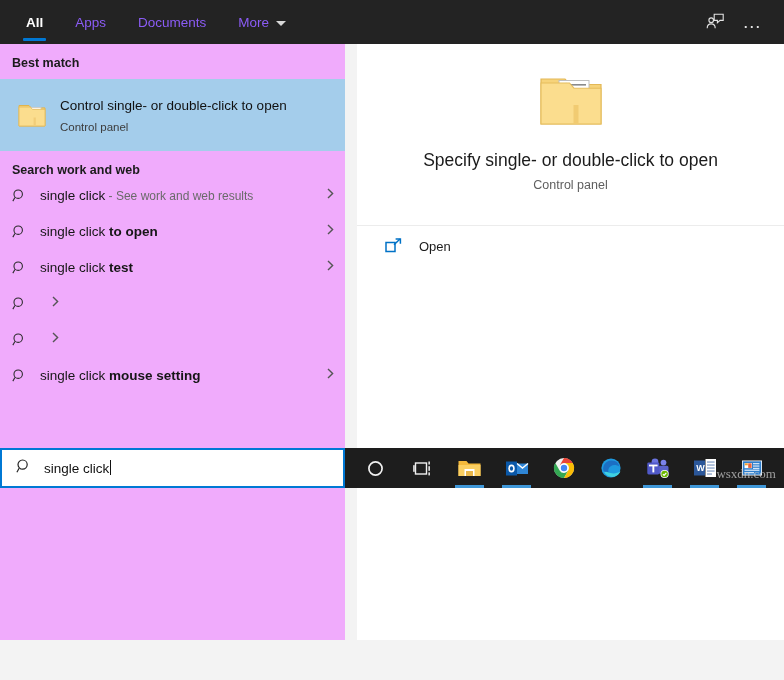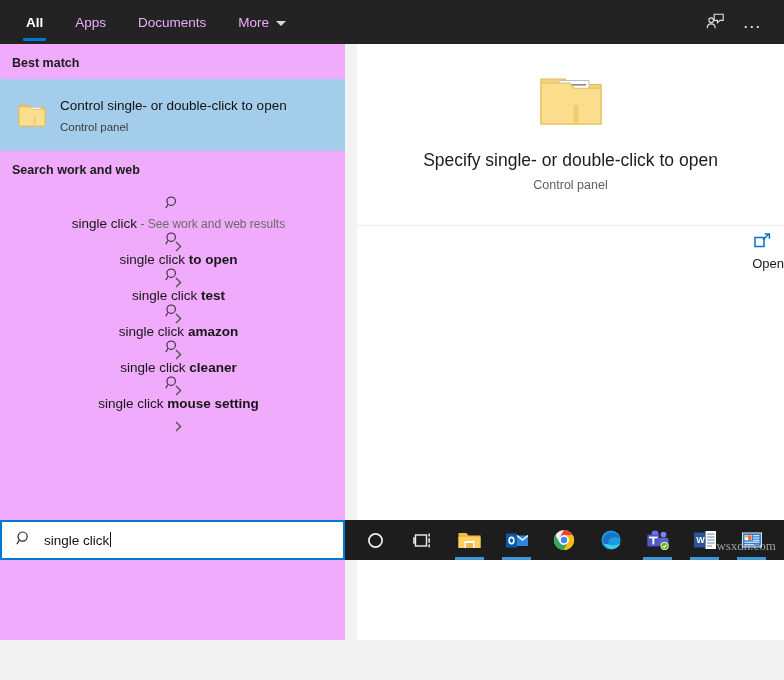--- a/index.html
+++ b/index.html
@@ -2,32 +2,32 @@
 <html><head>
 <meta charset="utf-8">
 <style>
   html,body{margin:0;padding:0;}
   body{
     width:784px;height:680px;overflow:hidden;
     font-family:"Liberation Sans","DejaVu Sans",sans-serif;
     background:#f3f3f3;
     -webkit-font-smoothing:antialiased;
   }
-  #app{position:relative;width:784px;height:560px;}
+  #app{position:relative;width:784px;height:488px;}
 
   
   .header{
     position:absolute;left:0;top:0;width:784px;height:44px;
     background:#232323;
     display:flex;align-items:center;
   }
   .tabs{display:flex;align-items:flex-end;height:44px;margin-left:10px;}
   .tab{
     position:relative;height:44px;display:flex;align-items:center;
-    padding:0 16px;color:#f0abfc;font-size:13.5px;cursor:default;
+    padding:0 16px;color:#8b5cf6;font-size:13.5px;cursor:default;
   }
   .tab.active{color:#ffffff;font-weight:bold;}
   .tab.active::after{
     content:"";position:absolute;left:13px;right:13px;bottom:3px;
     height:3px;background:#0078d4;border-radius:1px;
   }
   .tab .caret{
     display:inline-block;margin-left:7px;
     width:0;height:0;border-left:5px solid transparent;
     border-right:5px solid transparent;border-top:5px solid #d8d8d8;
@@ -55,23 +55,22 @@
     box-sizing:border-box;cursor:default;
   }
   .bm-icon{width:40px;flex:0 0 40px;display:flex;align-items:center;justify-content:center;}
   .bm-text{margin-left:8px;}
   .bm-title{font-size:13.5px;color:#111;line-height:18px;max-width:250px;}
   .bm-title b{font-weight:normal;}
   .bm-sub{font-size:11.5px;color:#3c3c3c;margin-top:6px;}
 
   .list{margin-top:2px;}
   .list-item{
-    height:36px;display:flex;align-items:center;padding:0 0 0 12px;
+    height:36px;display:flex;align-items:flex-start;padding:0 0 0 12px;
     cursor:default;
-    flex-direction:column;
   }
   .li-icon{width:28px;flex:0 0 28px;display:flex;align-items:center;}
   .li-label{font-size:13.5px;color:#161616;flex:1;white-space:nowrap;}
   .li-label b{font-weight:bold;}
   .li-label .muted{color:#6a6a6a;font-size:12px;}
   .li-chev{width:30px;flex:0 0 30px;display:flex;align-items:center;justify-content:center;color:#5a5a5a;}
 
   
   .right-pane{
     position:absolute;left:357px;top:44px;width:427px;height:596px;
@@ -79,21 +78,21 @@
   }
   .preview-card{
     height:153px;display:flex;flex-direction:column;align-items:center;
     justify-content:flex-start;padding-top:26px;box-sizing:border-box;
   }
   .big-icon{margin-bottom:14px;}
   .prev-title{font-size:17.5px;color:#1b1b1b;text-align:center;}
   .prev-sub{font-size:12.5px;color:#5e5e5e;margin-top:7px;text-align:center;}
   .prev-divider{height:1px;background:#ececec;margin:28px 0 0 0;}
   .action-row{
-    height:40px;display:flex;align-items:flex-end;padding-left:28px;cursor:default;flex-direction:column;
+    height:40px;display:flex;align-items:center;padding-left:28px;cursor:default;
   }
   .action-icon{width:30px;flex:0 0 30px;display:flex;align-items:center;}
   .action-label{font-size:13px;color:#1b1b1b;margin-left:4px;}
 
   
   .taskbar{
     position:absolute;left:0;bottom:0;width:784px;height:40px;
     background:#1d1d1d;display:flex;align-items:center;
   }
   .searchbox{
@@ -225,35 +224,33 @@
             </svg>
           </div>
         </div>
         <div class="list-item">
           <div class="li-icon">
             <svg width="15" height="15" viewBox="0 0 16 16">
               <circle cx="6.6" cy="6.6" r="4.5" fill="none" stroke="#2a2a2a" stroke-width="1.15"></circle>
               <path d="M3.1 10.2L.9 14" fill="none" stroke="#2a2a2a" stroke-width="1.15"></path>
             </svg>
           </div>
-          <div class="li-label"><span>single click </span><b>amazon</b></div>
-          <div class="li-chev">
-            <svg width="11" height="11" viewBox="0 0 11 11">
-              <path d="M3 1l4.6 4.5L3 10" fill="none" stroke="#555" stroke-width="1.4"></path>
-            </svg>
-          </div>
-        </div>
-        <div class="list-item">
-          <div class="li-icon">
-            <svg width="15" height="15" viewBox="0 0 16 16">
-              <circle cx="6.6" cy="6.6" r="4.5" fill="none" stroke="#2a2a2a" stroke-width="1.15"></circle>
-              <path d="M3.1 10.2L.9 14" fill="none" stroke="#2a2a2a" stroke-width="1.15"></path>
-            </svg>
-          </div>
-          <div class="li-label"><span>single click </span><b>cleaner</b></div>
+          <div class="li-chev">
+            <svg width="11" height="11" viewBox="0 0 11 11">
+              <path d="M3 1l4.6 4.5L3 10" fill="none" stroke="#555" stroke-width="1.4"></path>
+            </svg>
+          </div>
+        </div>
+        <div class="list-item">
+          <div class="li-icon">
+            <svg width="15" height="15" viewBox="0 0 16 16">
+              <circle cx="6.6" cy="6.6" r="4.5" fill="none" stroke="#2a2a2a" stroke-width="1.15"></circle>
+              <path d="M3.1 10.2L.9 14" fill="none" stroke="#2a2a2a" stroke-width="1.15"></path>
+            </svg>
+          </div>
           <div class="li-chev">
             <svg width="11" height="11" viewBox="0 0 11 11">
               <path d="M3 1l4.6 4.5L3 10" fill="none" stroke="#555" stroke-width="1.4"></path>
             </svg>
           </div>
         </div>
         <div class="list-item">
           <div class="li-icon">
             <svg width="15" height="15" viewBox="0 0 16 16">
               <circle cx="6.6" cy="6.6" r="4.5" fill="none" stroke="#2a2a2a" stroke-width="1.15"></circle>

